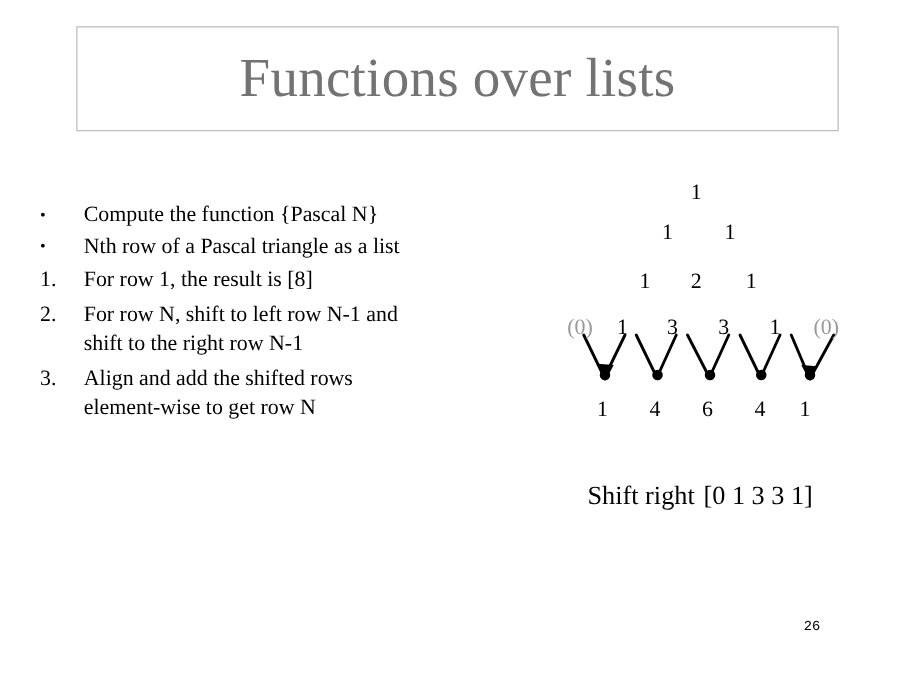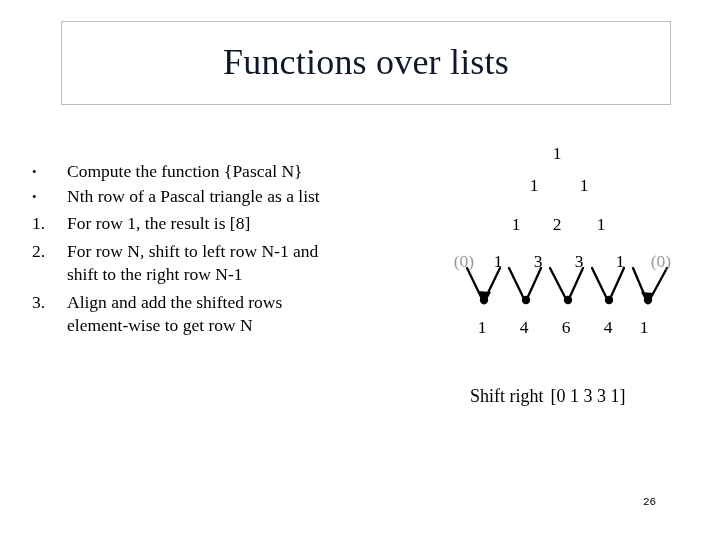--- a/index.html
+++ b/index.html
@@ -24,23 +24,23 @@
     top: 21px;
     width: 610px;
     height: 84px;
     border: 1px solid #bdbdbd;
     box-sizing: border-box;
     display: flex;
     align-items: center;
     justify-content: center;
   }
   #title-text {
-    font-size: 36px;
+    font-size: 44px;
     line-height: 1.05;
-    color: #0f172a;
+    color: #737373;
     letter-spacing: 0.2px;
     white-space: nowrap;
   }
 
   
   #body-list {
     position: absolute;
     left: 20px;
     top: 160px;
     width: 410px;
@@ -98,21 +98,21 @@
     position: absolute;
     left: 0;
     top: 0;
     width: 262px;
     height: 215px;
   }
 
   
   .shift-row {
     position: absolute;
-    font-size: 18px;
+    font-size: 21px;
     line-height: 22px;
     white-space: nowrap;
   }
   #shift-right-row { left: 470px; top: 385px; }
   #shift-left-row  { left: 484px; top: 443px; }
   .shift-label { }
   .shift-vec { margin-left: 7px; }
 
   
   #footer-credit {

